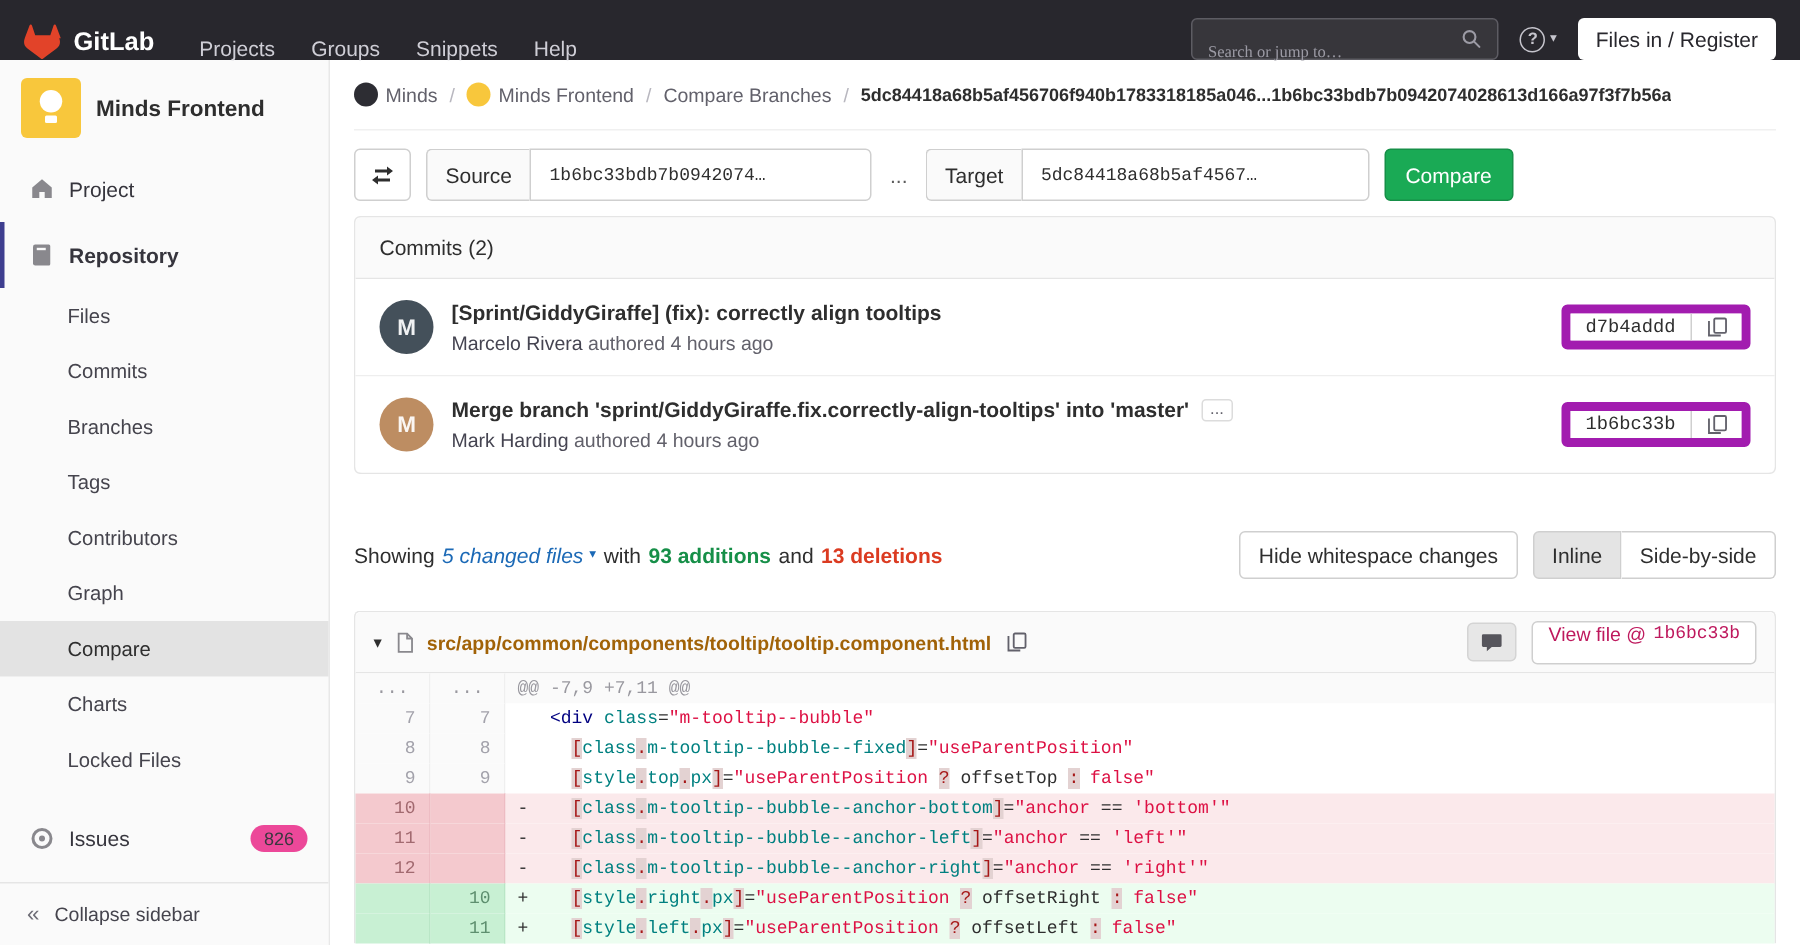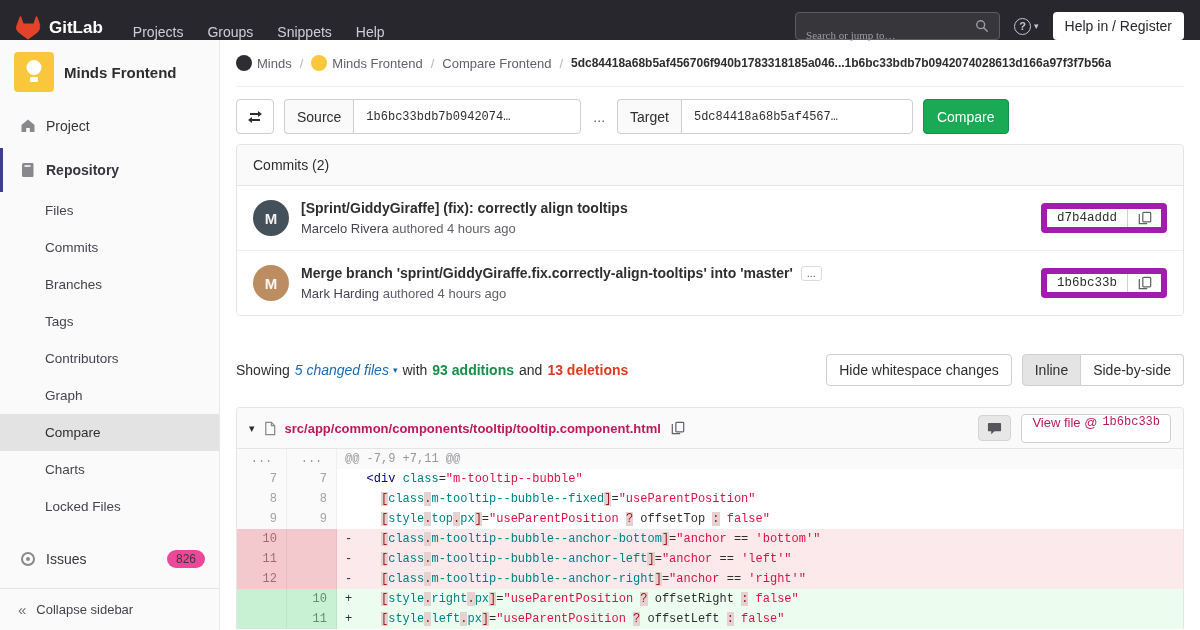--- a/index.html
+++ b/index.html
@@ -128,21 +128,21 @@
   .btn-group { display: flex; }
   .btn-group .btn-default:first-child { border-radius: 4px 0 0 4px; }
   .btn-group .btn-default:last-child { border-radius: 0 4px 4px 0; border-left: none; }
   .btn-default.active { background: #e4e4e4; }
 
   .file-holder { margin-top: 21px; border: 1px solid #e5e5e5; border-bottom: none;
     border-radius: 4px 4px 0 0; }
   .file-head { height: 41px; background: #fafafa; border-bottom: 1px solid #e5e5e5;
     border-radius: 4px 4px 0 0; display: flex; align-items: center; padding: 0 12px; gap: 8px; }
   .file-caret { font-family: "DejaVu Sans", sans-serif; font-size: 11px; color: #2e2e2e; }
-  .file-path { font-weight: 600; font-size: 13px; color: #be185d; white-space: nowrap;
+  .file-path { font-weight: 600; font-size: 13px; color: #a16207; white-space: nowrap;
     overflow: hidden; text-overflow: ellipsis; }
   .copy-path-btn { background: none; border: none; display: flex; padding: 2px; }
   .file-head-right { margin-left: auto; display: flex; align-items: center; gap: 10px; }
   .comment-btn { width: 33px; height: 26px; background: #e7e7e7; border: 1px solid #d4d4d4;
     border-radius: 4px; display: flex; align-items: center; justify-content: center; }
   .view-file-btn { height: 29px; border: 1px solid #cfcfcf; background: #fff; border-radius: 4px;
     padding: 0 10px; font-size: 13px; color: #be185d; display: flex; gap: 5px; }
   .view-file-sha { font-family: "Liberation Mono", "DejaVu Sans Mono", monospace; font-size: 12px; }
 
   
@@ -191,21 +191,21 @@
         <svg width="14" height="14" viewBox="0 0 16 16">
             <circle cx="6.5" cy="6.5" r="4.5" fill="none" stroke="#9c9ba5" stroke-width="1.6"></circle>
             <line x1="10" y1="10" x2="14" y2="14" stroke="#9c9ba5" stroke-width="1.6" stroke-linecap="round"></line>
           </svg>
       </span>
     </div>
     <div class="nav-help">
       <span class="q-circle">?</span>
       <span class="caret-glyph">▾</span>
     </div>
-    <button class="signin-btn">Help in / Register</button>
+    <button class="signin-btn">Files in / Register</button>
   </div>
 </header>
 
 <aside class="sidebar">
   <div class="proj-head">
     <a class="proj-avatar">
       <span class="bulb"></span>
       <span class="bulb-base"></span>
     </a>
     <a class="proj-name">Minds Frontend</a>
@@ -264,21 +264,21 @@
           <span class="crumb-avatar dark"></span>
           <a>Minds</a>
         </span>
         <span class="crumb-sep">/</span>
         <span class="crumb">
           <span class="crumb-avatar yellow"></span>
           <a>Minds Frontend</a>
         </span>
         <span class="crumb-sep">/</span>
         <span class="crumb">
-          <a>Compare Frontend</a>
+          <a>Compare Branches</a>
         </span>
         <span class="crumb-sep">/</span>
         <span class="crumb-current">5dc84418a68b5af456706f940b1783318185a046...1b6bc33bdb7b0942074028613d166a97f3f7b56a</span>
       </div>
   </div>
 
   <div class="compare-row">
     <button class="swap-btn">
       <span style="display:flex">
         <svg width="16" height="16" viewBox="0 0 16 16" fill="#2e2e2e">

